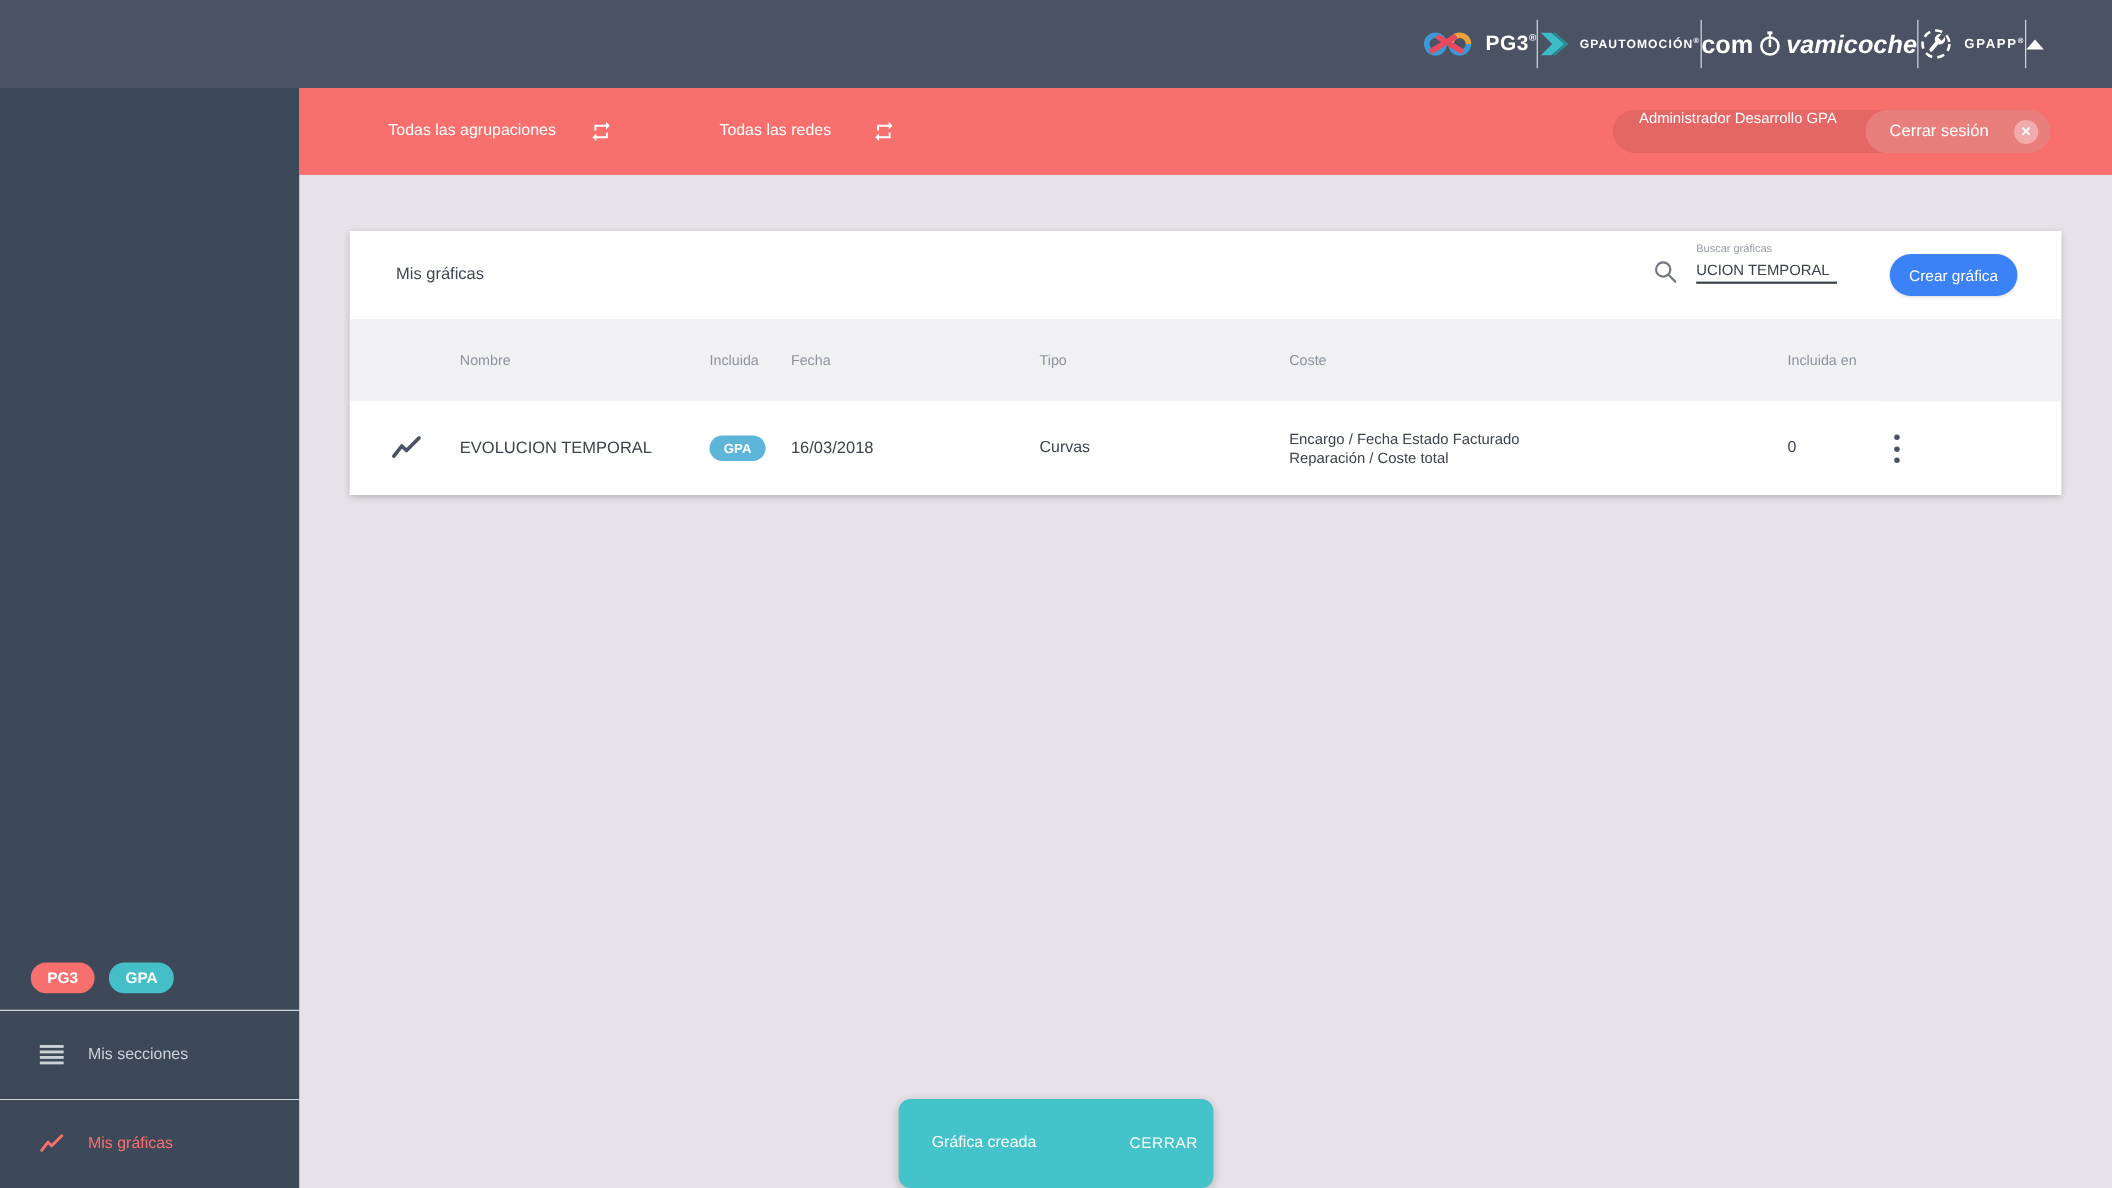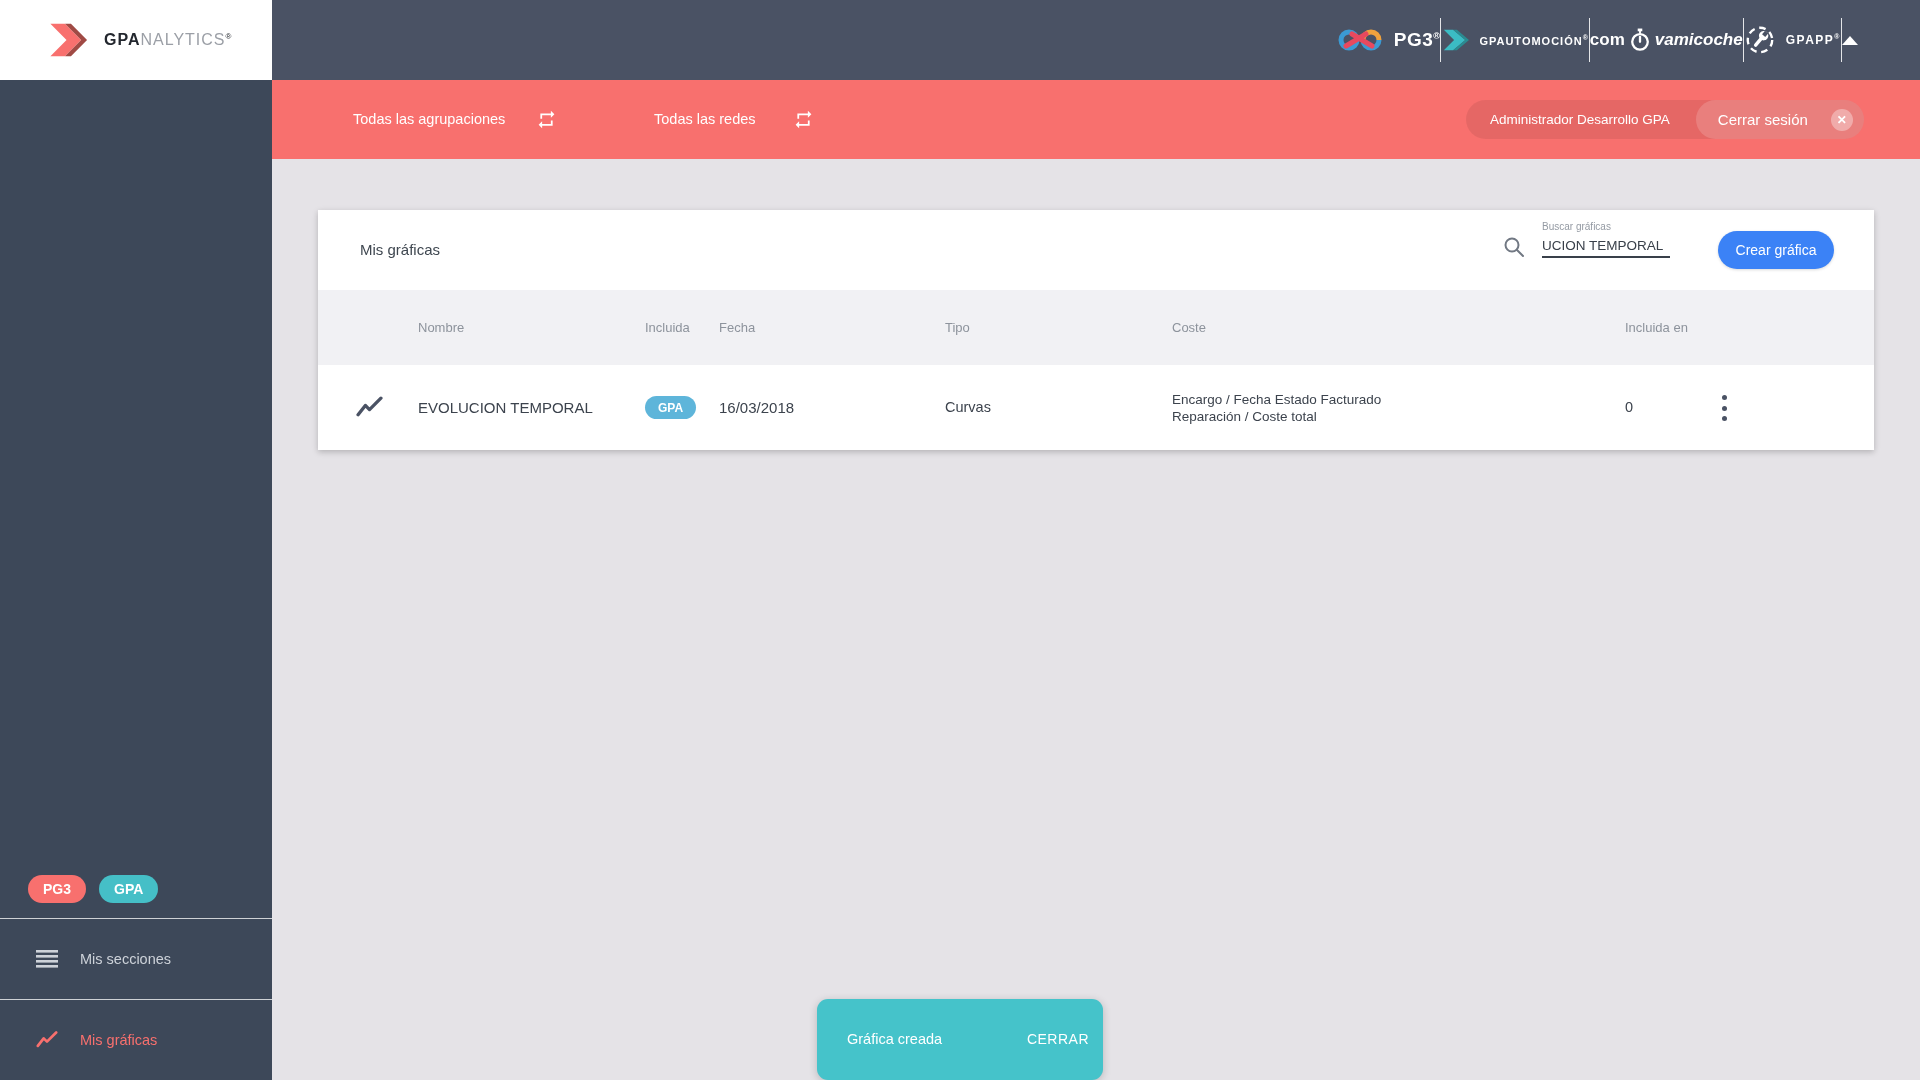--- a/index.html
+++ b/index.html
@@ -15,32 +15,32 @@
   .brand-text .light { color:#9B9FA6; }
   .brand-text sup { font-size:8px; color:#23272E; }
 
   .header-logos { position:absolute; right:62px; top:0; height:80px; display:flex; align-items:center; color:#fff; }
   .hl-item { display:flex; align-items:center; gap:10px; white-space:nowrap; }
   .hl-div { width:1px; height:44px; background:rgba(255,255,255,0.85); }
   .pg3-text { font-size:19px; font-weight:bold; letter-spacing:.5px; }
   .pg3-text sup { font-size:9px; }
   .auto-text { font-size:11px; font-weight:bold; letter-spacing:1px; }
   .auto-text sup { font-size:7px; }
-  .com-text { font-size:17px; display:flex; align-items:center; gap:4px; }
+  .com-text { font-size:23px; display:flex; align-items:center; gap:4px; }
   .com-bold { font-weight:bold; }
   .com-italic { font-style:italic; font-weight:bold; }
   .gpapp-text { font-size:12px; font-weight:bold; letter-spacing:1.5px; }
   .gpapp-text sup { font-size:7px; }
   .collapse-arrow { width:0; height:0; border-left:8px solid transparent; border-right:8px solid transparent; border-bottom:9px solid #fff; cursor:pointer; }
 
   
   .filter-bar { position:absolute; left:272px; top:80px; width:1648px; height:79px; background:#F8706E; color:#fff; }
   .fb-label { position:absolute; top:0; height:79px; line-height:79px; font-size:14.5px; }
   .fb-icon { position:absolute; top:29px; width:21px; height:21px; cursor:pointer; }
-  .user-pill { position:absolute; left:1194px; top:20px; height:39px; min-width:392px; background:rgba(0,0,0,0.075); border-radius:20px; display:flex; align-items:center; }
+  .user-pill { position:absolute; left:1194px; top:20px; height:39px; min-width:392px; background:rgba(0,0,0,0.075); border-radius:20px; display:flex; align-items:flex-start; }
   .user-name { padding:0 26px 0 24px; font-size:13.5px; }
   .logout-seg { height:39px; background:rgba(255,255,255,0.16); border-radius:20px; display:flex; align-items:center; gap:23px; padding:0 11px 0 22px; cursor:pointer; }
   .logout-label { font-size:15px; }
   .x-circle { width:22px; height:22px; border-radius:50%; background:rgba(255,255,255,0.35); color:#fff; font-size:12px; font-weight:bold; display:flex; align-items:center; justify-content:center; }
 
   
   .sidebar { position:absolute; left:0; top:80px; width:272px; height:1000px; background:#3D4859; }
   .sb-badges { position:absolute; left:28px; top:795px; display:flex; gap:13px; }
   .sb-pill { height:28px; border-radius:14px; padding:0 15px; display:flex; align-items:center; font-size:14px; font-weight:bold; color:#fff; cursor:pointer; }
   .sb-pill.red { background:#F8706E; }
@@ -124,27 +124,20 @@
             <rect x="15.2" y="13" width="3.6" height="13" rx="1.8" fill="#fff"></rect>
           </g>
         </svg>
         <span class="gpapp-text"><span>GPAPP</span><sup>®</sup></span>
       </div>
       <div class="hl-div"></div>
       <div class="collapse-arrow"></div>
     </div>
   </div>
 
-  <div class="logo-box">
-    <svg width="44" height="42" viewBox="0 0 60 56">
-      <polygon points="6,6 26,6 48,28 26,50 6,50 28,28" fill="#F8706E"></polygon>
-      <polygon points="26,6 34,6 56,28 34,50 26,50 48,28" fill="#A04A44"></polygon>
-    </svg>
-    <span class="brand-text"><span class="bold">GPA</span><span class="light">NALYTICS</span><sup>®</sup></span>
-  </div>
 
   <div class="filter-bar">
     <span class="fb-label" style="left:81px;">Todas las agrupaciones</span>
     <svg class="fb-icon" style="left:264px;" viewBox="0 0 24 24">
       <path fill="#fff" d="M7 7h10v3l4-4-4-4v3H5v6h2V7zm10 10H7v-3l-4 4 4 4v-3h12v-6h-2v4z"></path>
     </svg>
     <span class="fb-label" style="left:382px;">Todas las redes</span>
     <svg class="fb-icon" style="left:521px;" viewBox="0 0 24 24">
       <path fill="#fff" d="M7 7h10v3l4-4-4-4v3H5v6h2V7zm10 10H7v-3l-4 4 4 4v-3h12v-6h-2v4z"></path>
     </svg>

